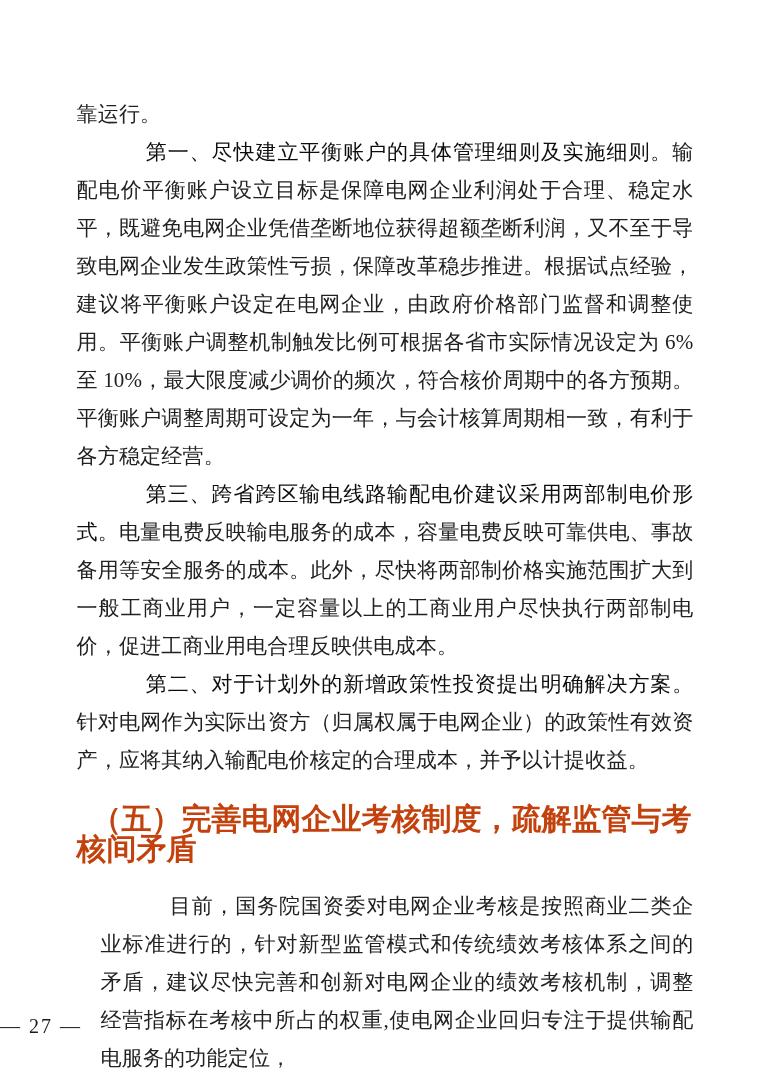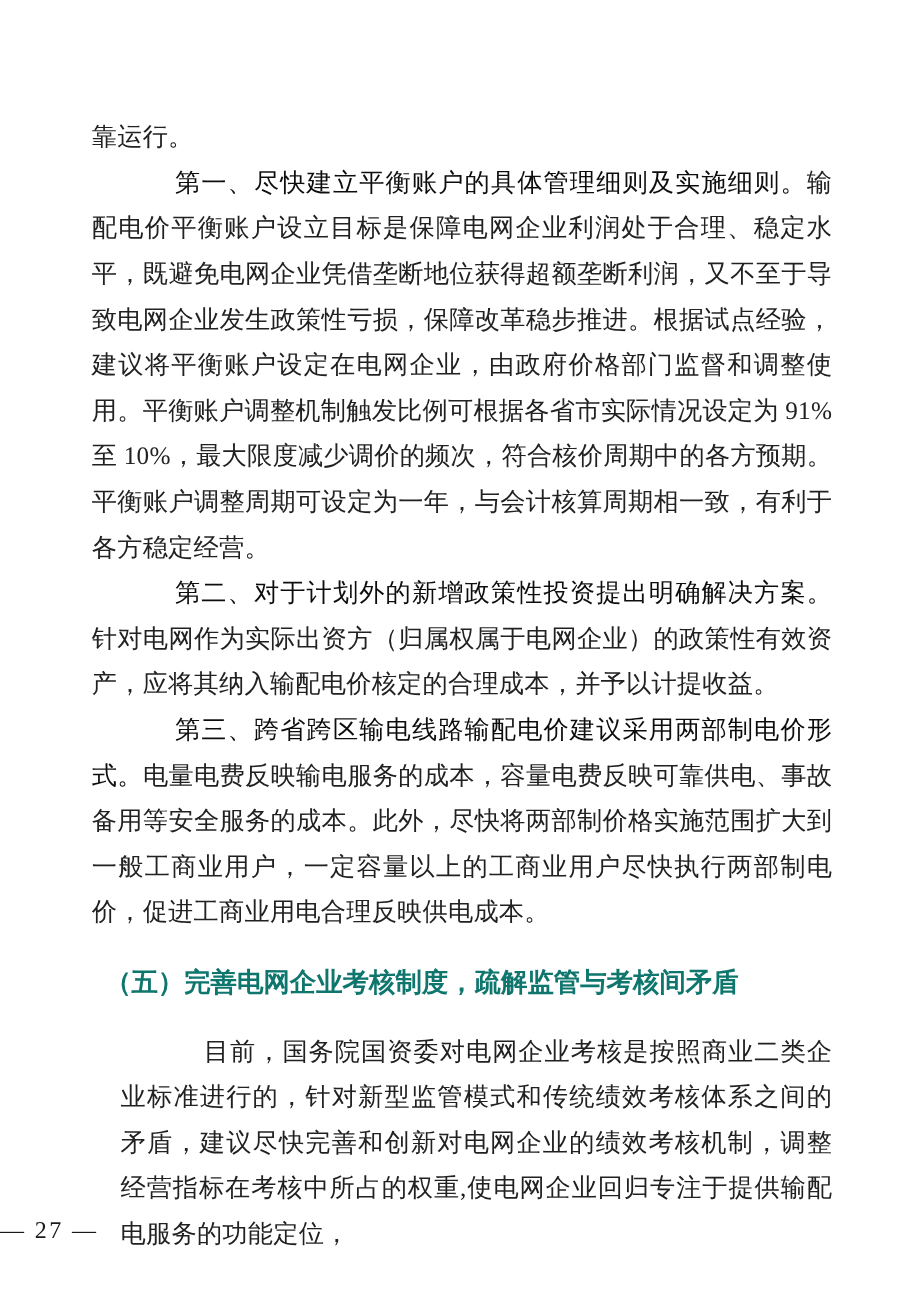--- a/index.html
+++ b/index.html
@@ -38,26 +38,26 @@
   }
   .no-indent {
     text-indent: 0;
   }
   .lead {
     font-weight: normal;
     color: #0d0d0d;
   }
   .section-heading {
     margin: 25px 0 0 0;
-    font-size: 22px;
+    font-size: 30px;
     line-height: 30px;
     font-weight: bold;
     font-family: "Liberation Sans", "DejaVu Sans", sans-serif;
     text-indent: 0.5em;
-    color: #0f766e;
+    color: #c2410c;
   }
   .after-heading {
     margin-top: 23px;
     margin-left: 24px;
   }
   .footer {
     position: absolute;
     left: 0;
     right: 0;
     top: 1012px;
@@ -68,25 +68,25 @@
   }
 </style>
 </head>
 <body>
 
 <div class="page">
   <div class="content">
 
     <p class="body-text no-indent">靠运行。</p>
 
-    <p class="body-text"><b class="lead">第一、尽快建立平衡账户的具体管理细则及实施细则。</b><span>输配电价平衡账户设立目标是保障电网企业利润处于合理、稳定水平，既避免电网企业凭借垄断地位获得超额垄断利润，又不至于导致电网企业发生政策性亏损，保障改革稳步推进。根据试点经验，建议将平衡账户设定在电网企业，由政府价格部门监督和调整使用。平衡账户调整机制触发比例可根据各省市实际情况设定为 91%至 10%，最大限度减少调价的频次，符合核价周期中的各方预期。平衡账户调整周期可设定为一年，与会计核算周期相一致，有利于各方稳定经营。</span></p>
+    <p class="body-text"><b class="lead">第一、尽快建立平衡账户的具体管理细则及实施细则。</b><span>输配电价平衡账户设立目标是保障电网企业利润处于合理、稳定水平，既避免电网企业凭借垄断地位获得超额垄断利润，又不至于导致电网企业发生政策性亏损，保障改革稳步推进。根据试点经验，建议将平衡账户设定在电网企业，由政府价格部门监督和调整使用。平衡账户调整机制触发比例可根据各省市实际情况设定为 6%至 10%，最大限度减少调价的频次，符合核价周期中的各方预期。平衡账户调整周期可设定为一年，与会计核算周期相一致，有利于各方稳定经营。</span></p>
+
+    <p class="body-text"><b class="lead">第三、跨省跨区输电线路输配电价建议采用两部制电价形式。</b><span>电量电费反映输电服务的成本，容量电费反映可靠供电、事故备用等安全服务的成本。此外，尽快将两部制价格实施范围扩大到一般工商业用户，一定容量以上的工商业用户尽快执行两部制电价，促进工商业用电合理反映供电成本。</span></p>
 
     <p class="body-text"><b class="lead">第二、对于计划外的新增政策性投资提出明确解决方案。</b><span>针对电网作为实际出资方（归属权属于电网企业）的政策性有效资产，应将其纳入输配电价核定的合理成本，并予以计提收益。</span></p>
-
-    <p class="body-text"><b class="lead">第三、跨省跨区输电线路输配电价建议采用两部制电价形式。</b><span>电量电费反映输电服务的成本，容量电费反映可靠供电、事故备用等安全服务的成本。此外，尽快将两部制价格实施范围扩大到一般工商业用户，一定容量以上的工商业用户尽快执行两部制电价，促进工商业用电合理反映供电成本。</span></p>
 
     <h2 class="section-heading">（五）完善电网企业考核制度，疏解监管与考核间矛盾</h2>
 
     <p class="body-text after-heading">目前，国务院国资委对电网企业考核是按照商业二类企业标准进行的，针对新型监管模式和传统绩效考核体系之间的矛盾，建议尽快完善和创新对电网企业的绩效考核机制，调整经营指标在考核中所占的权重,使电网企业回归专注于提供输配电服务的功能定位，</p>
 
   </div>
 
   <div class="footer">— 27 —</div>
 </div>
 

